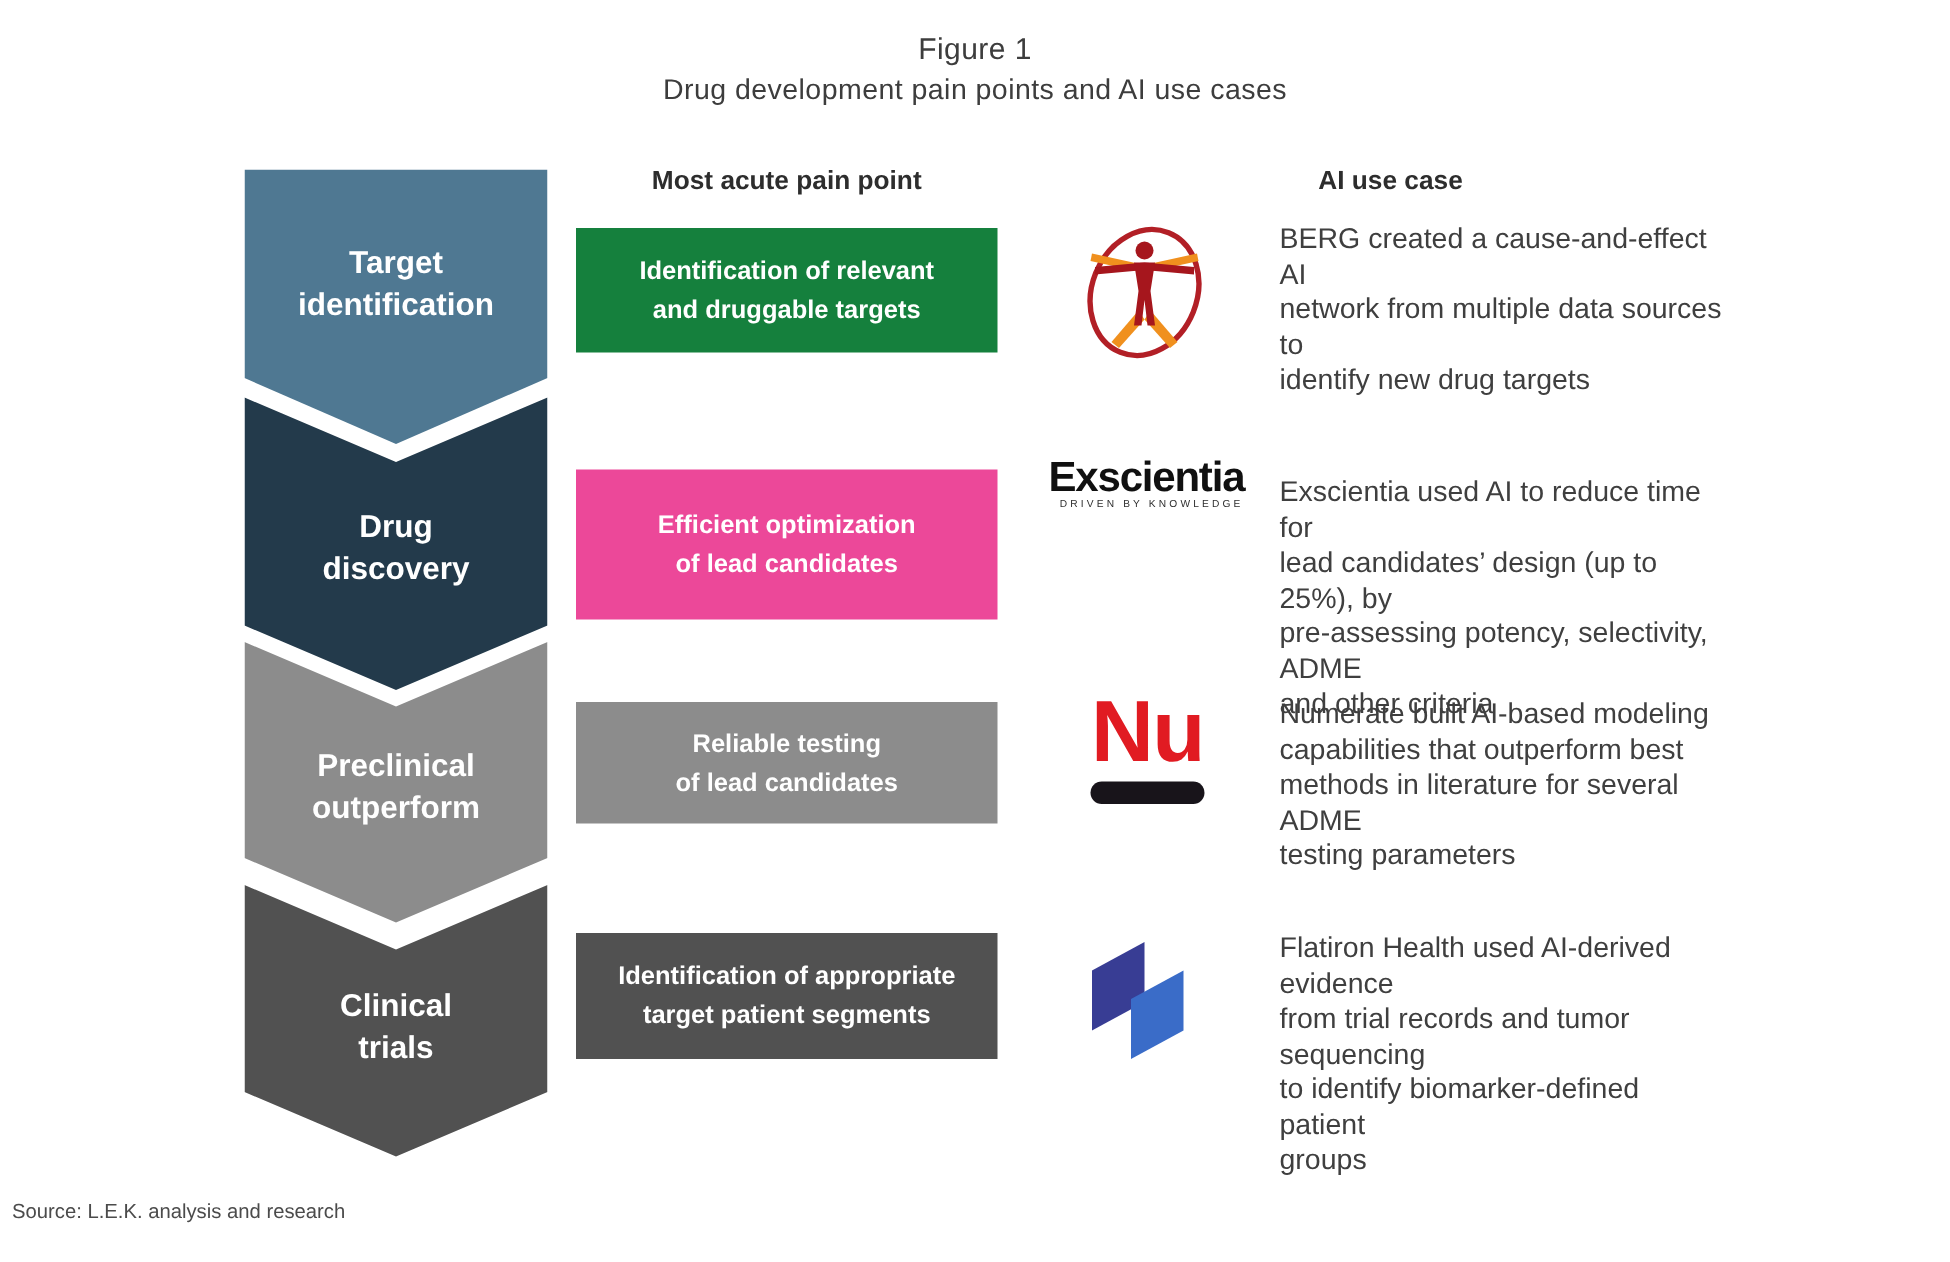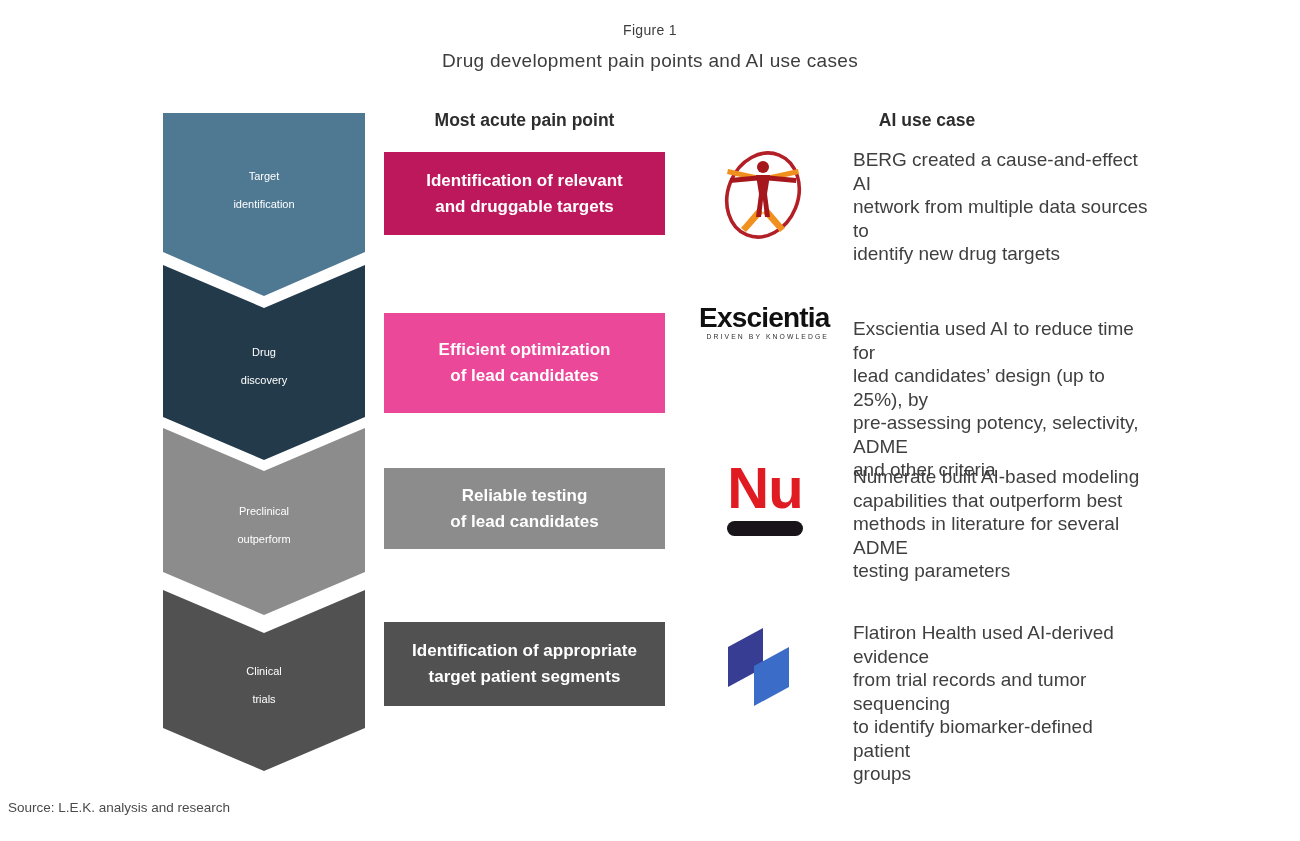--- a/index.html
+++ b/index.html
@@ -3,49 +3,49 @@
 <meta charset="utf-8">
 <style>
   html,body{margin:0;padding:0;}
   body{
     width:1300px;height:841px;background:#ffffff;position:relative;overflow:hidden;
     font-family:"Liberation Sans", sans-serif;
   }
   .abs{position:absolute;}
 
   
-  .fig-label{left:0;right:0;top:22px;text-align:center;font-size:14px;color:#3d3d3d;letter-spacing:.3px;}
+  .fig-label{left:0;right:0;top:22px;text-align:center;font-size:20px;color:#3d3d3d;letter-spacing:.3px;}
   .fig-title{left:0;right:0;top:50px;text-align:center;font-size:19px;color:#3d3d3d;letter-spacing:.3px;}
 
   
   .col-header{top:110px;text-align:center;font-size:17.5px;font-weight:bold;color:#2d2d2d;}
   .col-header.pain{left:384px;width:281px;}
   .col-header.usecase{left:782px;width:290px;}
 
   
   .chev-svg{left:163px;top:113px;}
   .chev1{fill:#4f7892;}
   .chev2{fill:#233a4b;}
   .chev3{fill:#8c8c8c;}
   .chev4{fill:#515151;}
   .chev-label{
-    left:163px;width:202px;text-align:center;color:#ffffff;font-weight:normal;
-    font-size:11px;line-height:28px;white-space:pre-line;
+    left:163px;width:202px;text-align:center;color:#ffffff;font-weight:bold;
+    font-size:21px;line-height:28px;white-space:pre-line;
   }
   .chev-label.s1{top:162px;}
   .chev-label.s2{top:338px;}
   .chev-label.s3{top:497px;}
   .chev-label.s4{top:657px;}
 
   
   .pain-box{
     left:384px;width:281px;display:flex;align-items:center;justify-content:center;
     color:#ffffff;font-weight:bold;font-size:17px;line-height:26px;text-align:center;white-space:pre-line;
   }
-  .pain-box.s1{top:152px;height:83px;background:#be185d;}
+  .pain-box.s1{top:152px;height:83px;background:#15803d;}
   .pain-box.s2{top:313px;height:100px;background:#ec4899;}
   .pain-box.s3{top:468px;height:81px;background:#8c8c8c;}
   .pain-box.s4{top:622px;height:84px;background:#515151;}
 
   
   .use-text{
     left:853px;width:300px;font-size:19px;line-height:23.5px;color:#3f3f3f;white-space:pre-line;
   }
   .use-text.s1{top:148px;}
   .use-text.s2{top:317px;}

